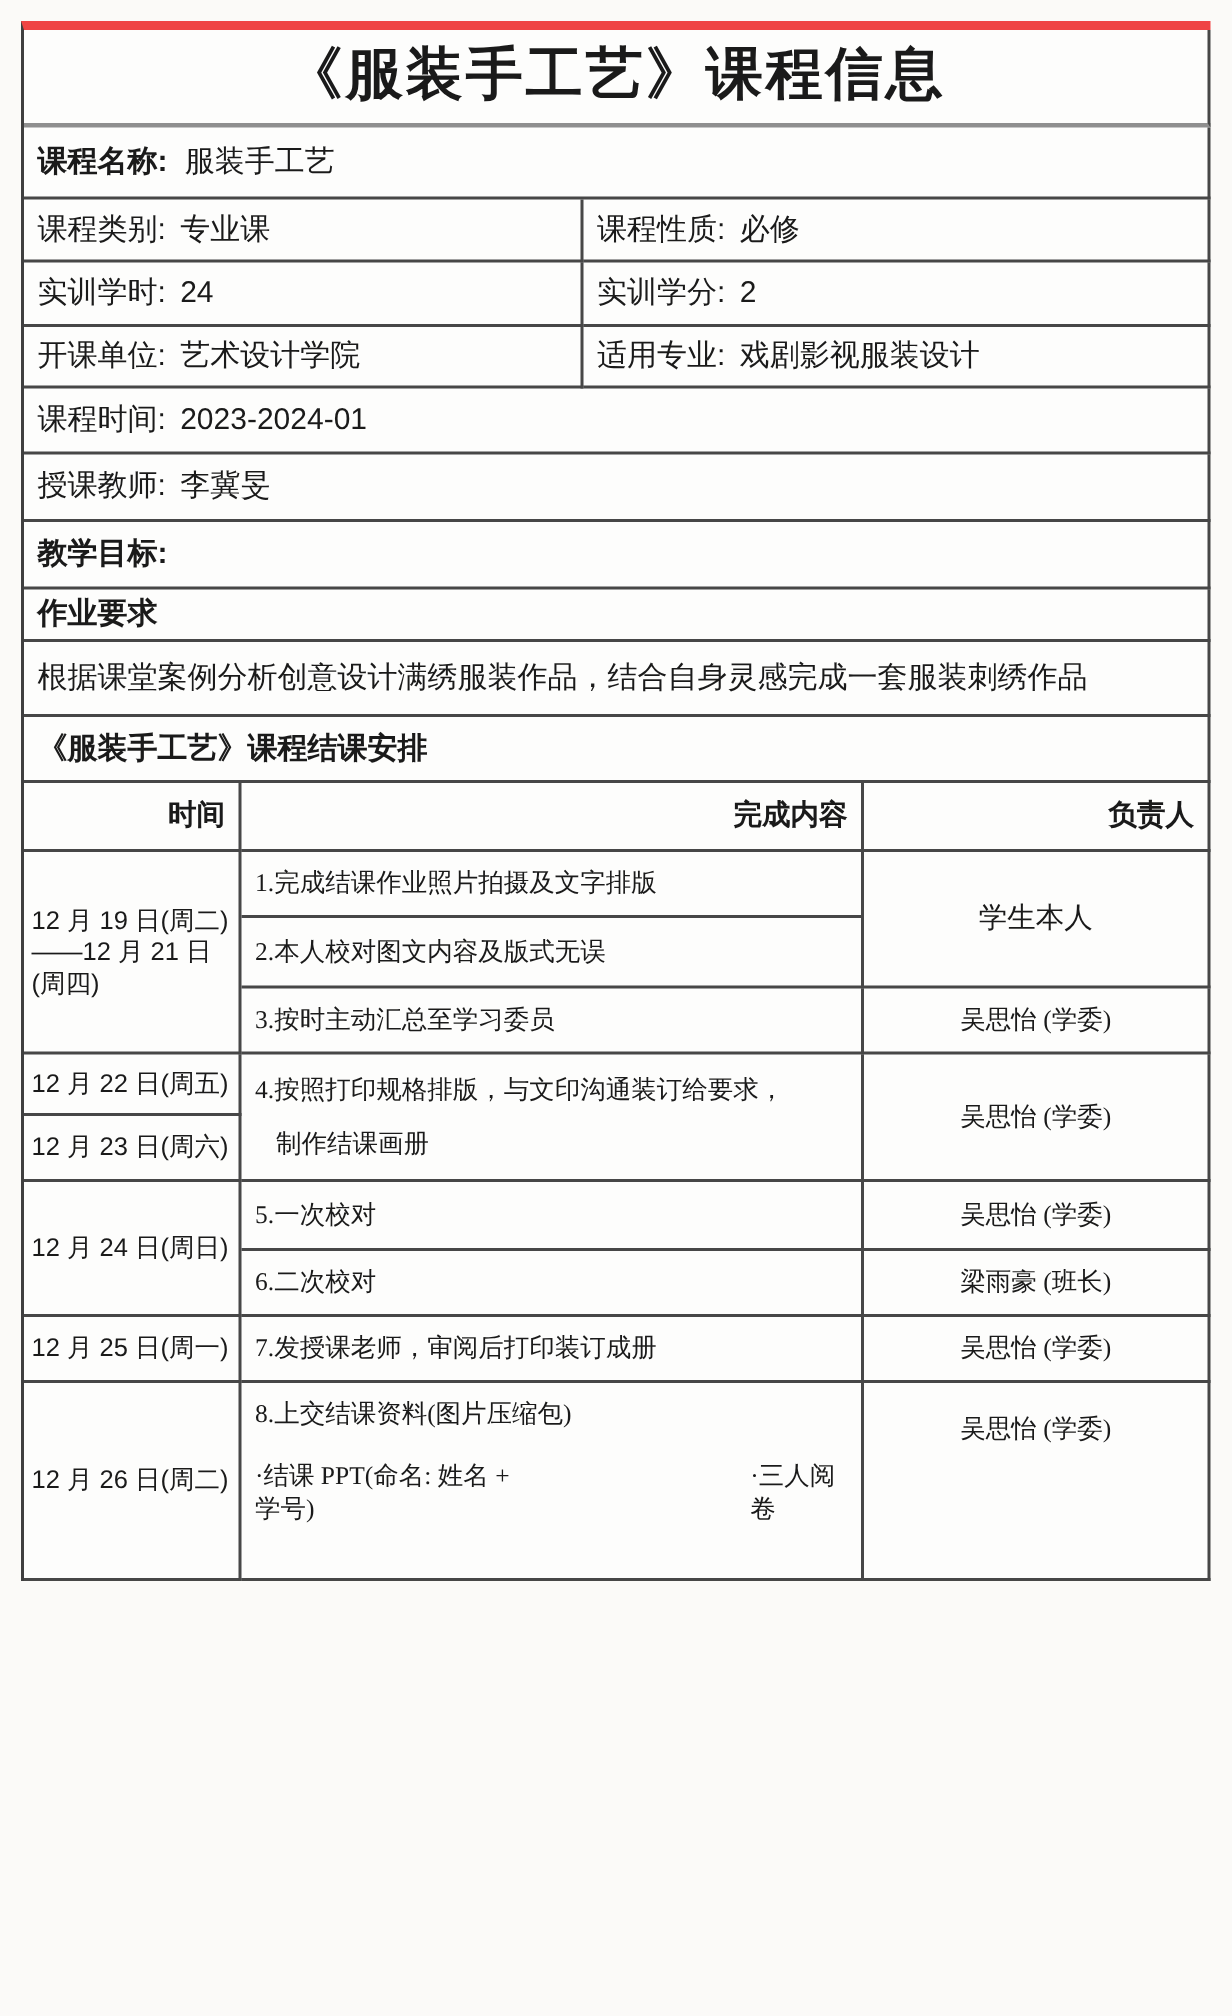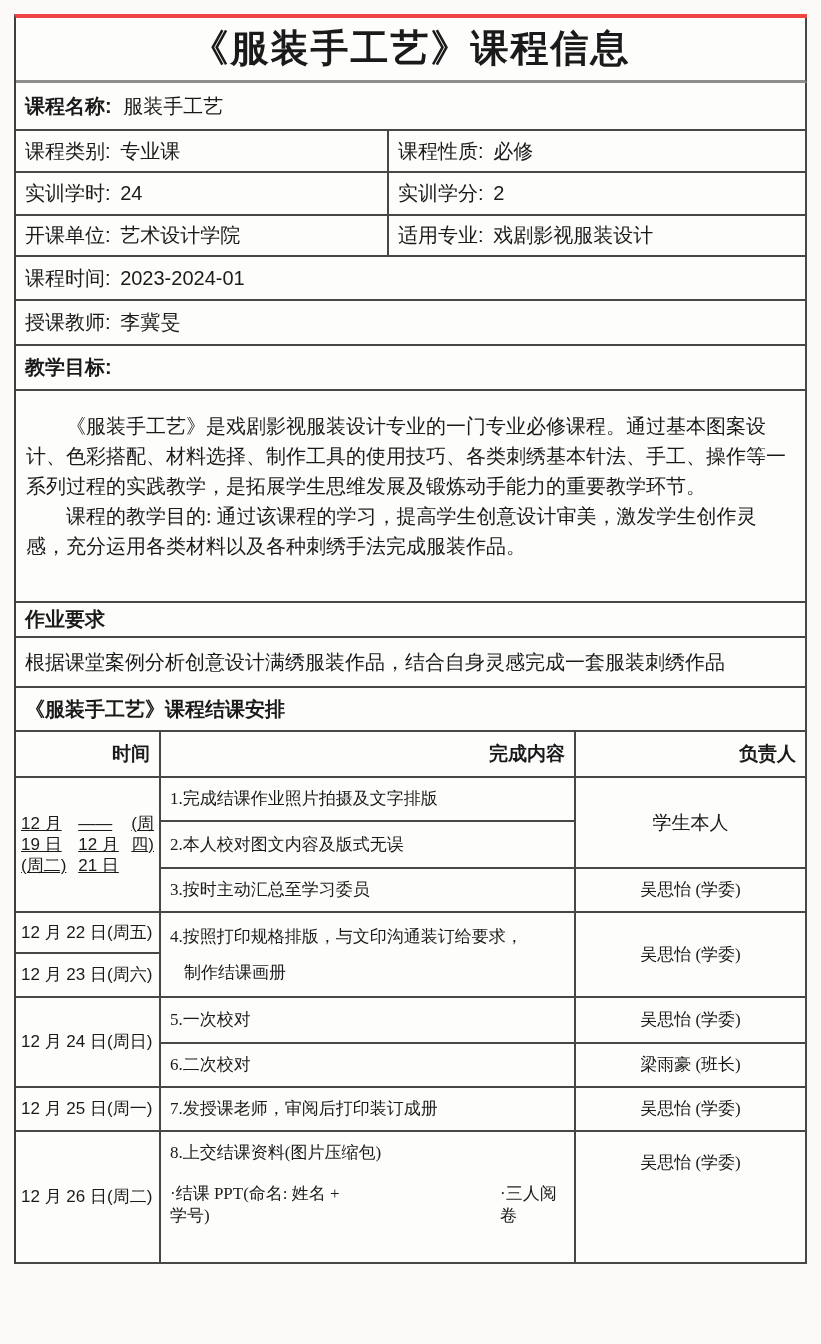--- a/index.html
+++ b/index.html
@@ -5,21 +5,21 @@
   html,body{margin:0;padding:0;}
   body{
     width:821px;height:1344px;
     background:#fbfaf8;
     font-family:"Liberation Sans",sans-serif;
     color:#1a1a1a;
     -webkit-font-smoothing:antialiased;
   }
   .doc{width:793px;margin:14px;}
   table{border-spacing:0;width:793px;table-layout:fixed;background:#fdfdfc;}
-  .t1{border-top:4px solid #ef4444;border-left:2px solid #3f3f3f;}
+  .t1{border-top:6px solid #ef4444;border-left:2px solid #3f3f3f;}
   .t2{border-left:2px solid #3f3f3f;}
   td{
     border-right:2px solid #474747;
     border-bottom:2px solid #474747;
     padding:0 9px;
     vertical-align:middle;
     font-size:20px;
     line-height:1.25;
     overflow:hidden;
   }
@@ -35,21 +35,21 @@
   .lbl{margin-right:4px;}
   .blbl{font-weight:bold;margin-right:6px;}
   .serif{font-family:"Liberation Serif",serif;}
   .objectives-cell{vertical-align:top;padding:20px 10px 10px 10px;}
   .objectives-cell p{margin:0;text-indent:2em;font-size:20px;line-height:30px;}
   .bold-row{font-weight:bold;}
   
   .t2 td{font-size:17px;}
   .t2 .head{font-weight:bold;font-size:19px;text-align:right;font-family:"Liberation Sans",sans-serif;}
   .time-cell{font-family:"Liberation Sans",sans-serif;font-size:17px;padding:0 5px;}
-  .time-multi{display:flex;flex-direction:row;justify-content:space-around;height:100%;box-sizing:border-box;padding:6px 0;text-decoration:underline;}
+  .time-multi{display:flex;flex-direction:column;justify-content:space-around;height:100%;box-sizing:border-box;padding:6px 0;}
   .time-multi>div{padding:0 5px;}
   .task-cell{text-align:left;}
   .owner-cell{text-align:center;}
   .task-line2{padding-left:14px;}
   .tall-task{vertical-align:top;padding-top:10px;}
   .tall-task .bullets{margin-top:20px;display:flex;gap:46px;}
   .tall-task .bullets .b2{margin-left:96px;}
   .owner-top{vertical-align:top;padding-top:20px;text-align:center;}
 </style>
 </head>
@@ -116,26 +116,20 @@
       </td>
     </tr>
 
 
     <tr>
       <td colspan="2" class="bold-row" style="height:43px">
         <span>教学目标:</span>
       </td>
     </tr>
 
-    <tr>
-      <td colspan="2" class="objectives-cell serif" style="height:180px">
-        <p>《服装手工艺》是戏剧影视服装设计专业的一门专业必修课程。通过基本图案设计、色彩搭配、材料选择、制作工具的使用技巧、各类刺绣基本针法、手工、操作等一系列过程的实践教学，是拓展学生思维发展及锻炼动手能力的重要教学环节。</p>
-        <p>课程的教学目的: 通过该课程的学习，提高学生创意设计审美，激发学生创作灵感，充分运用各类材料以及各种刺绣手法完成服装作品。</p>
-      </td>
-    </tr>
 
     <tr>
       <td colspan="2" class="bold-row" style="height:33px">
         <span>作业要求</span>
       </td>
     </tr>
 
     <tr>
       <td colspan="2" class="serif" style="height:48px">
         <span>根据课堂案例分析创意设计满绣服装作品，结合自身灵感完成一套服装刺绣作品</span>

